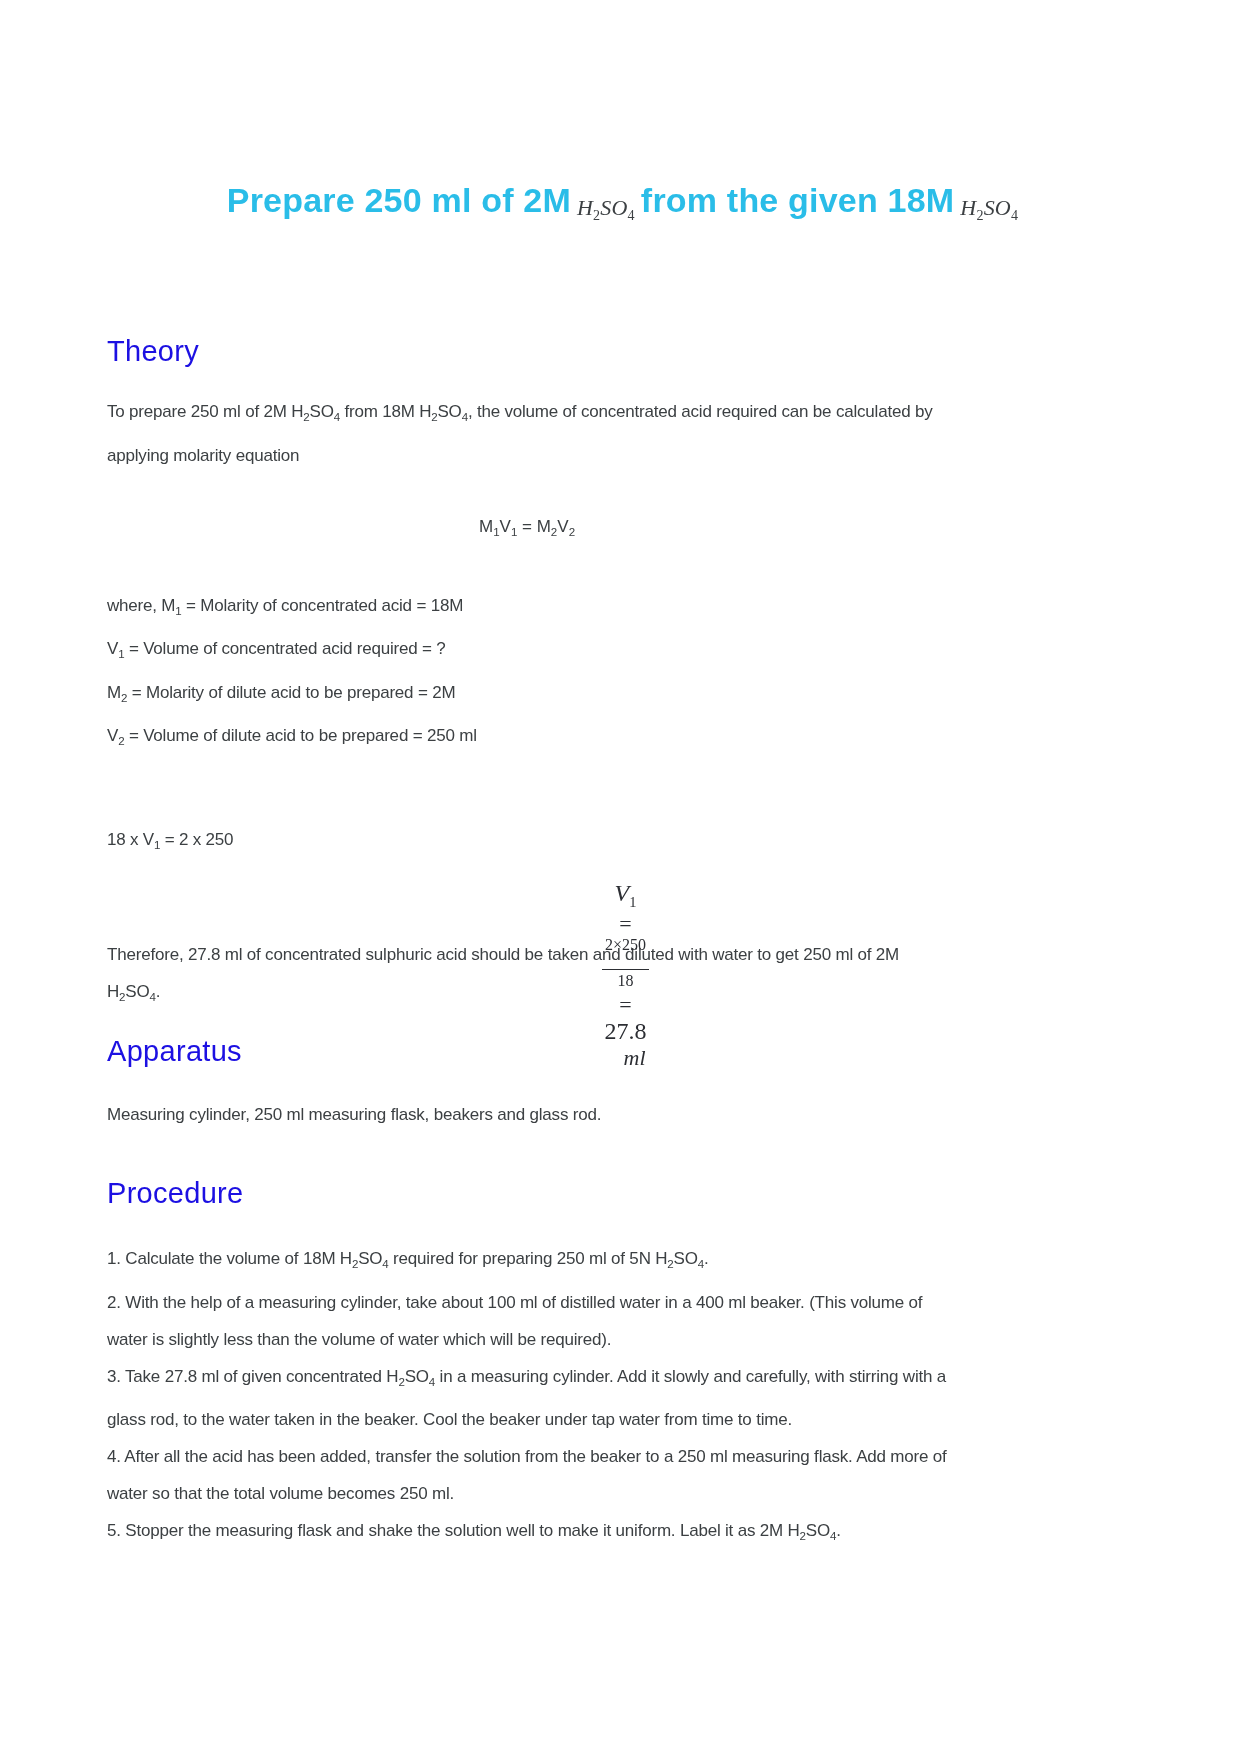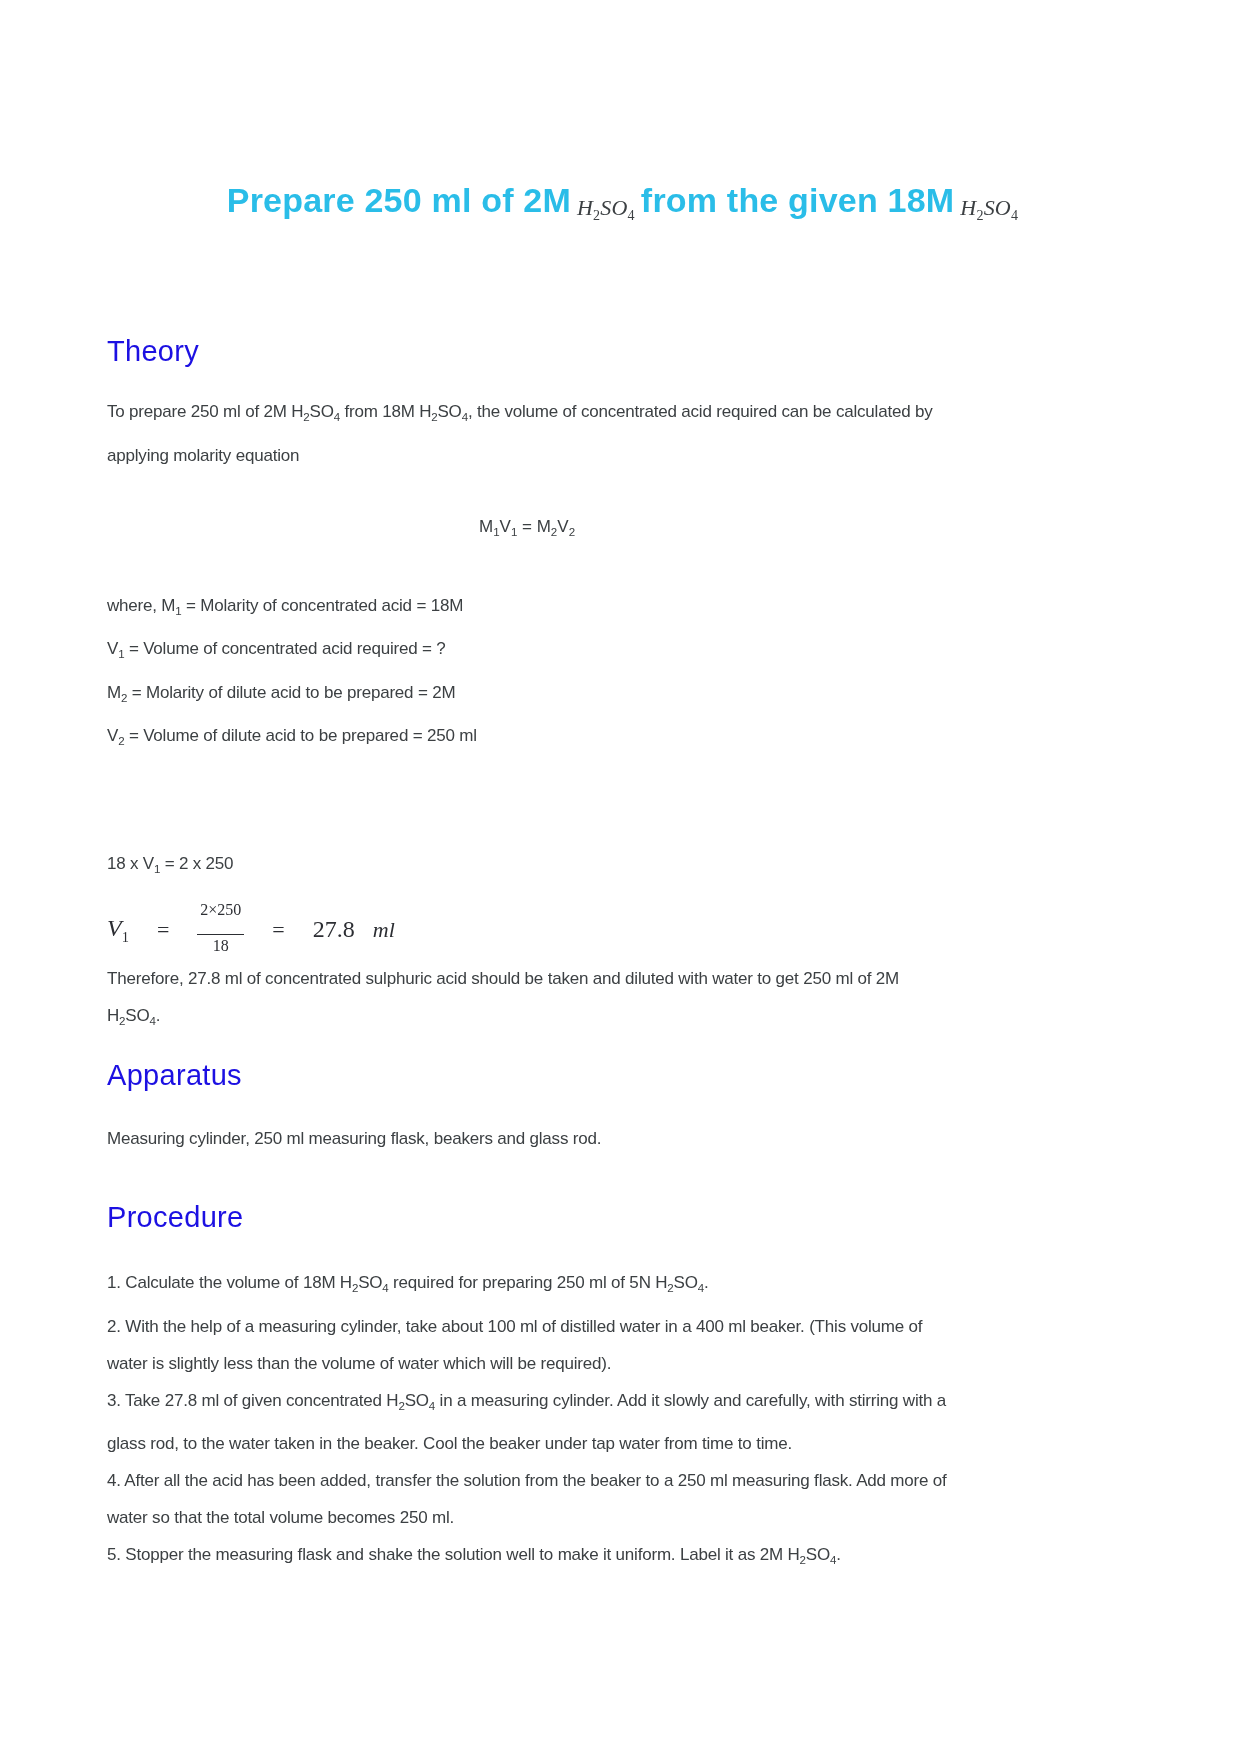--- a/index.html
+++ b/index.html
@@ -59,33 +59,34 @@
   .theory-intro   { margin-top: 24px; max-width: 840px; }
   .eq-center {
     margin-top: 38px;
     text-align: center;
     font-size: 17px;
     line-height: 30px;
     color: var(--body-text, #3c4043);
     max-width: 840px;
   }
   .definitions    { margin-top: 40px; max-width: 840px; }
-  .substitution   { margin-top: 84px; max-width: 840px; }
+  .substitution   { margin-top: 60px; max-width: 840px; }
   .conclusion     { margin-top: 4px;  max-width: 840px; }
   .apparatus-text { margin-top: 27px; max-width: 840px; }
   .steps          { margin-top: 29px; max-width: 845px; }
 
   
   .result-eq {
     margin-top: 16px;
     display: flex;
     align-items: center;
     height: 52px;
     font-family: "Liberation Serif", "DejaVu Serif", serif;
     color: var(--math-text, #2c2e33);
+    flex-direction: column;
   }
   .result-eq .math-var {
     font-style: italic;
     font-size: 24px;
   }
   .result-eq .math-var sub { font-style: normal; font-size: 60%; }
   .result-eq .eq-sign { font-size: 22px; margin: 0 28px; font-style: normal; }
   .frac {
     display: inline-flex;
     flex-direction: column;

